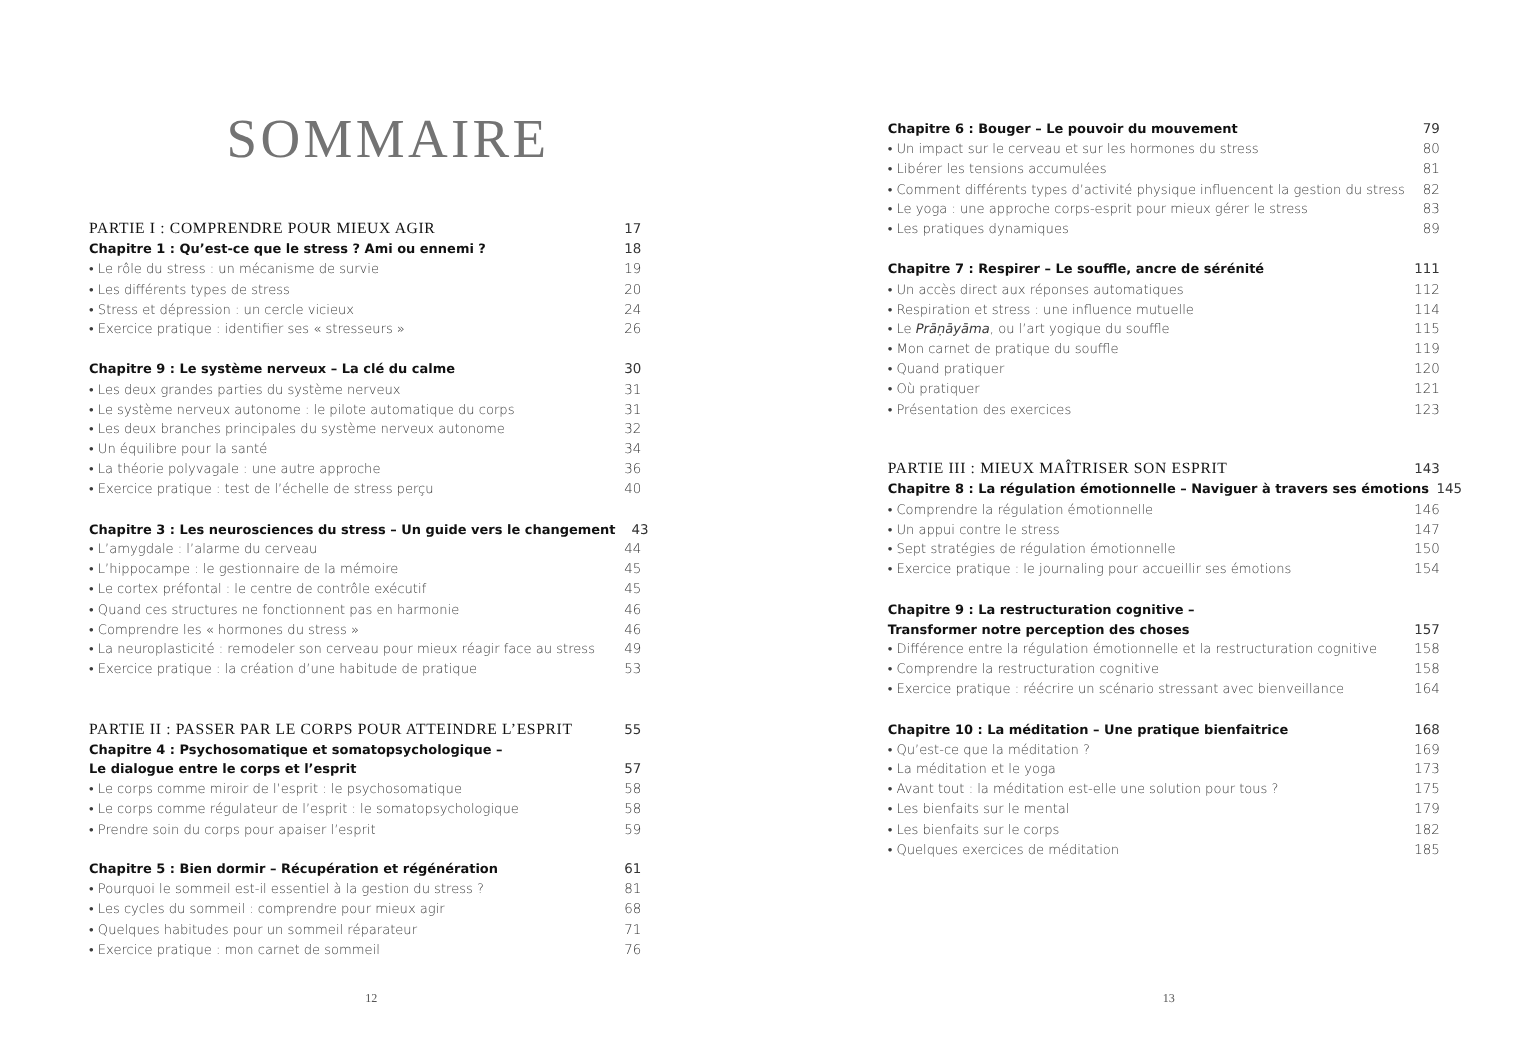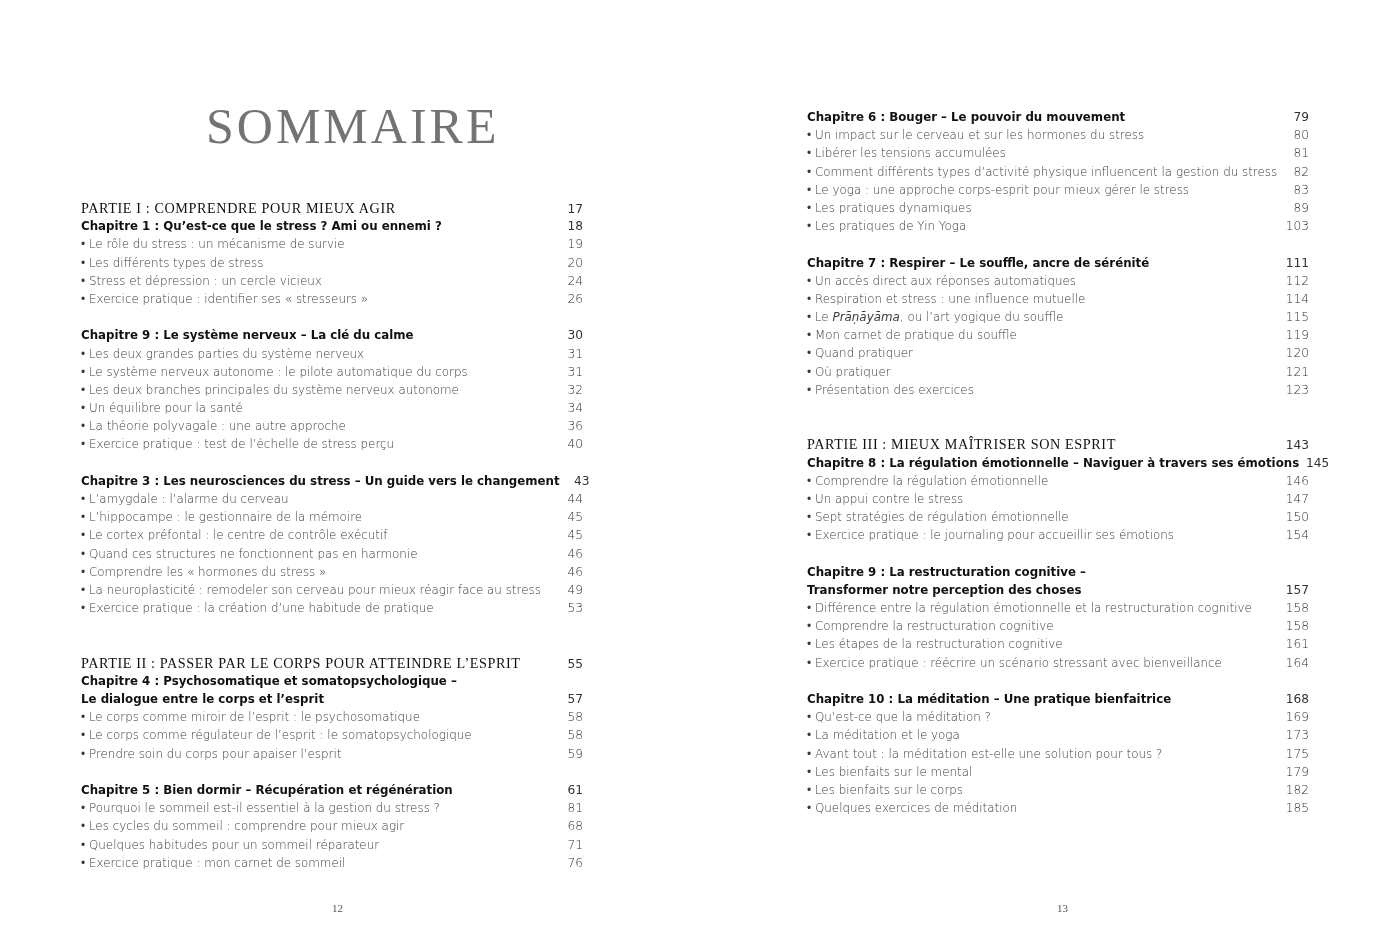--- a/index.html
+++ b/index.html
@@ -200,24 +200,20 @@
         <span class="num">82</span>
       </div>
       <div class="row item">
         <span class="label">• Le yoga : une approche corps-esprit pour mieux gérer le stress</span>
         <span class="num">83</span>
       </div>
       <div class="row item">
         <span class="label">• Les pratiques dynamiques</span>
         <span class="num">89</span>
       </div>
-      <div class="row item">
-        <span class="label">• Les pratiques de Yin Yoga</span>
-        <span class="num">103</span>
-      </div>
       <div class="gap"></div>
       <div class="row chapter">
         <span class="label">Chapitre 7 : Respirer – Le souffle, ancre de sérénité</span>
         <span class="num">111</span>
       </div>
       <div class="row item">
         <span class="label">• Un accès direct aux réponses automatiques</span>
         <span class="num">112</span>
       </div>
       <div class="row item">
@@ -278,24 +274,20 @@
         <span class="label">Transformer notre perception des choses</span>
         <span class="num">157</span>
       </div>
       <div class="row item">
         <span class="label">• Différence entre la régulation émotionnelle et la restructuration cognitive</span>
         <span class="num">158</span>
       </div>
       <div class="row item">
         <span class="label">• Comprendre la restructuration cognitive</span>
         <span class="num">158</span>
-      </div>
-      <div class="row item">
-        <span class="label">• Les étapes de la restructuration cognitive</span>
-        <span class="num">161</span>
       </div>
       <div class="row item">
         <span class="label">• Exercice pratique : réécrire un scénario stressant avec bienveillance</span>
         <span class="num">164</span>
       </div>
       <div class="gap"></div>
       <div class="row chapter">
         <span class="label">Chapitre 10 : La méditation – Une pratique bienfaitrice</span>
         <span class="num">168</span>
       </div>

